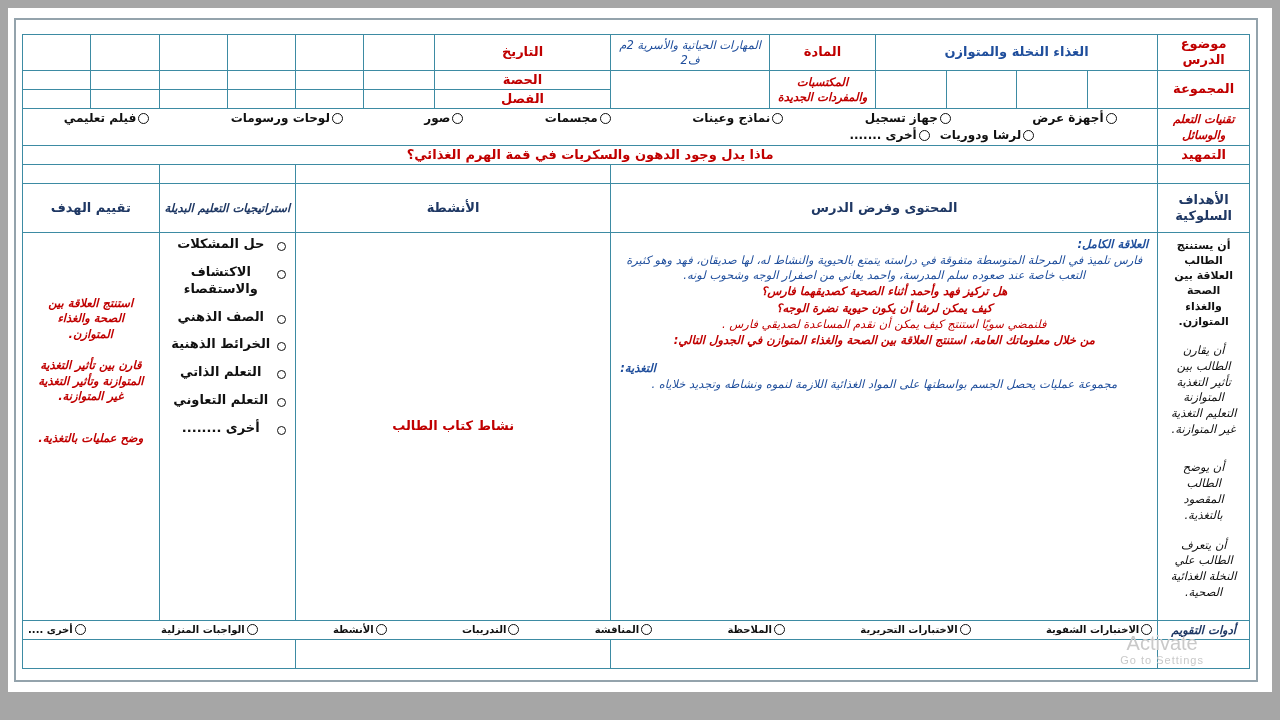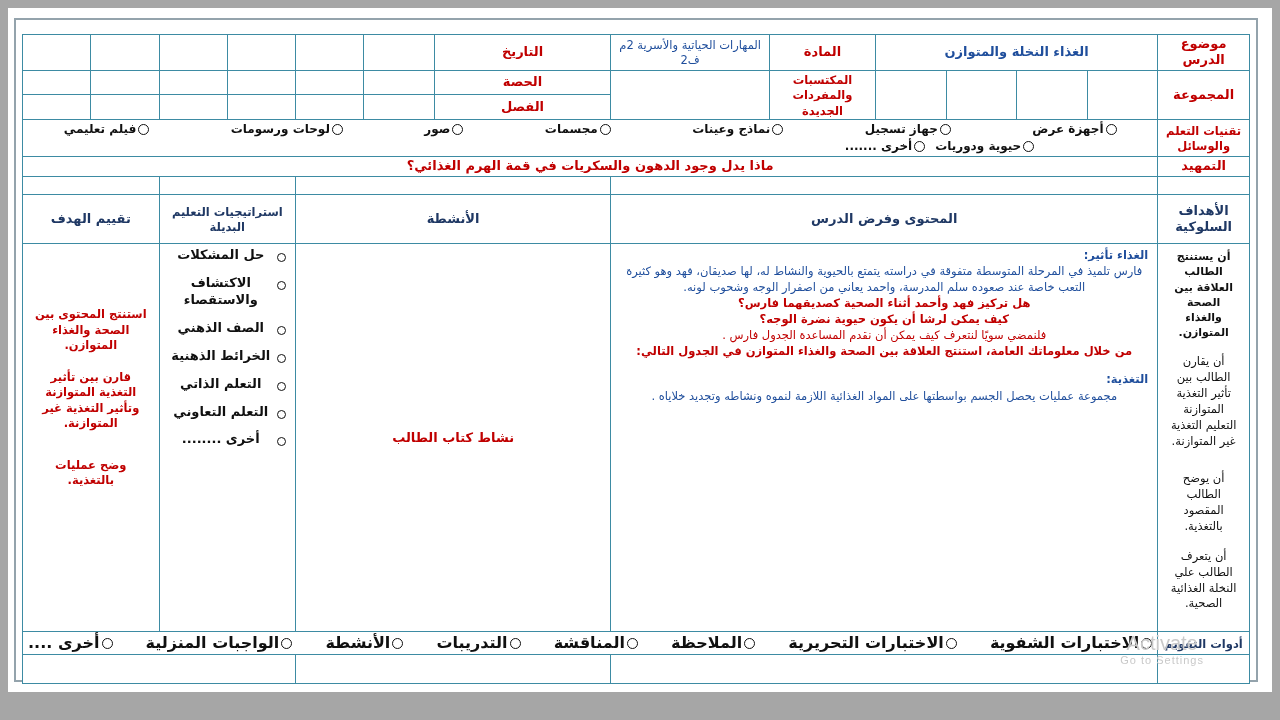--- a/index.html
+++ b/index.html
@@ -63,21 +63,21 @@
     line-height: 1.25;
     background: #ffffff;
   }
 
   
   .c-red    { color: #c00000; }
   .c-blue   { color: #1f4e9c; }
   .c-navy   { color: #1f3864; }
   .c-black  { color: #101010; }
   .bold     { font-weight: bold; }
-  .sm       { font-size: 11.5px; }
+  .sm       { font-size: 11.5px; font-style: italic; }
   .md       { font-size: 13px; margin-top: 24px; }
   .lg       { font-size: 11px; }
 
   .hdr-label {
     font-weight: bold;
     font-size: 13px;
   }
 
   
   .opt-row {
@@ -109,21 +109,21 @@
 
   .tools-wrap {
     display: flex;
     flex-wrap: nowrap;
     justify-content: space-between;
     align-items: center;
     direction: rtl;
     gap: 4px;
     padding: 0 2px;
   }
-  .tools-wrap .opt { font-size: 16px; }
+  .tools-wrap .opt { font-size: 10px; }
 
   
   .content-cell {
     text-align: center;
     padding: 3px 6px 4px 6px;
     line-height: 1.32;
   }
   .content-cell .blk { margin: 0 0 1px 0; }
   .content-cell .spacer { height: 12px; }
 
@@ -310,21 +310,21 @@
                 <span>لوحات ورسومات</span>
               </span>
           <span class="opt">
                 <span class="ring"></span>
                 <span>فيلم تعليمي</span>
               </span>
         </div>
         <div class="opt-row" style="justify-content:flex-start;padding-right:120px;">
           <span class="opt">
                 <span class="ring"></span>
-                <span>حيوية ودوريات</span>
+                <span>لرشا ودوريات</span>
               </span>
           <span class="opt">
                 <span class="ring"></span>
                 <span>أخرى .......</span>
               </span>
         </div>
       </td>
     </tr>
 
     <tr>
@@ -368,28 +368,28 @@
         <div class="obj-cell">
           <div class="oblk lg bold c-black">أن يستنتج الطالب العلاقة بين الصحة والغذاء المتوازن.</div>
           <div class="oblk sm c-black">أن يقارن الطالب بين تأثير التغذية المتوازنة التعليم التغذية غير المتوازنة.</div>
           <div class="oblk sm c-black" style="margin-top:22px">أن يوضح الطالب المقصود بالتغذية.</div>
           <div class="oblk sm c-black">أن يتعرف الطالب علي النخلة الغذائية الصحية.</div>
         </div>
       </td>
 
       <td colspan="6" style="vertical-align:top">
         <div class="content-cell">
-          <div class="blk sm bold c-blue" style="text-align:right">الغذاء تأثير:</div>
+          <div class="blk sm bold c-blue" style="text-align:right">العلاقة الكامل:</div>
           <div class="blk sm c-blue">فارس تلميذ في المرحلة المتوسطة متفوقة في دراسته يتمتع بالحيوية والنشاط له، لها صديقان، فهد وهو كثيرة التعب خاصة عند صعوده سلم المدرسة، واحمد يعاني من اصفرار الوجه وشحوب لونه.</div>
           <div class="blk sm bold c-red">هل تركيز فهد وأحمد أثناء الصحية كصديقهما فارس؟</div>
           <div class="blk sm bold c-red">كيف يمكن لرشا أن يكون حيوية نضرة الوجه؟</div>
-          <div class="blk sm c-red">فلنمضي سويًا لنتعرف كيف يمكن أن نقدم المساعدة الجدول فارس .</div>
+          <div class="blk sm c-red">فلنمضي سويًا استنتج كيف يمكن أن نقدم المساعدة لصديقي فارس .</div>
           <div class="blk sm bold c-red">من خلال معلوماتك العامة، استنتج العلاقة بين الصحة والغذاء المتوازن في الجدول التالي:</div>
           <div class="spacer"></div>
-          <div class="blk sm bold c-blue" style="text-align:right">التغذية:</div>
+          <div class="blk sm bold c-blue" style="text-align:left">التغذية:</div>
           <div class="blk sm c-blue">مجموعة عمليات يحصل الجسم بواسطتها على المواد الغذائية اللازمة لنموه ونشاطه وتجديد خلاياه .</div>
         </div>
       </td>
 
       <td colspan="3">
         <span class="md bold c-red">نشاط كتاب الطالب</span>
       </td>
 
       <td colspan="2" style="vertical-align:top">
         <ul class="strat-list">
@@ -419,21 +419,21 @@
               </li>
           <li>
                 <span class="circ"></span>
                 <span class="stxt">أخرى ........</span>
               </li>
         </ul>
       </td>
 
       <td colspan="2" style="vertical-align:top">
         <div class="eval-cell">
-          <div class="eblk sm bold c-red" style="margin-top:58px">استنتج المحتوى بين الصحة والغذاء المتوازن.</div>
+          <div class="eblk sm bold c-red" style="margin-top:58px">استنتج العلاقة بين الصحة والغذاء المتوازن.</div>
           <div class="eblk sm bold c-red" style="margin-top:12px">قارن بين تأثير التغذية المتوازنة وتأثير التغذية غير المتوازنة.</div>
           <div class="eblk sm bold c-red" style="margin-top:26px">وضح عمليات بالتغذية.</div>
         </div>
       </td>
     </tr>
 
     <tr>
       <td>
         <span class="sm bold c-navy">أدوات التقويم</span>
       </td>

